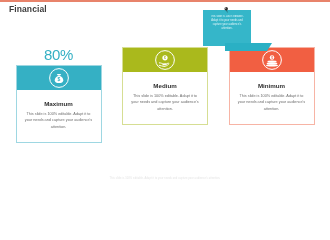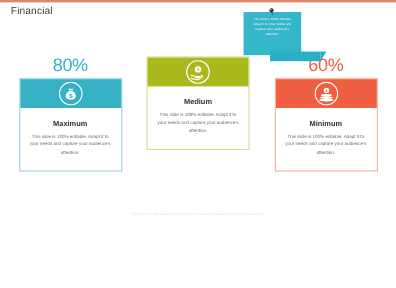--- a/index.html
+++ b/index.html
@@ -24,21 +24,21 @@
     height: 2px;
     background: #e8836b;
   }
 
   
   #slide-title {
     position: absolute;
     top: 4px;
     left: 9px;
     font-size: 8.5px;
-    font-weight: normal;
+    font-weight: bold;
     color: #3d3d3d;
     letter-spacing: .1px;
     white-space: nowrap;
   }
 
   
   #sticky-note {
     position: absolute;
     top: 10px;
     left: 203px;
@@ -212,21 +212,20 @@
         </svg>
       </div>
       <div class="card-body">
         <div class="card-heading">Medium</div>
         <div class="card-desc">This slide is 100% editable. Adapt it to your needs and capture your audience's attention.</div>
       </div>
     </div>
   </div>
 
   <div class="card-col">
-    <div class="card-pct" style="color: rgb(241, 95, 66);">60%</div>
     <div class="card-box" style="border-color:#f7b4a5">
       <div class="card-band" style="background:#f15f42">
         <svg class="card-icon" viewBox="0 0 32 32">
           <circle cx="16" cy="16" r="15" fill="none" stroke="#ffffff" stroke-width="1.6"></circle>
           <circle cx="16" cy="11.8" r="3.6" fill="#ffffff"></circle>
           <text x="16" y="14" font-family="'Liberation Sans',sans-serif" font-size="4.8" font-weight="bold" fill="#f15f42" text-anchor="middle">$</text>
           <ellipse cx="16" cy="18.3" rx="7.4" ry="1.7" fill="#ffffff"></ellipse>
           <ellipse cx="16" cy="21.4" rx="8.6" ry="1.8" fill="#ffffff"></ellipse>
           <ellipse cx="16" cy="24.6" rx="9.6" ry="1.9" fill="#ffffff"></ellipse>
         </svg>

